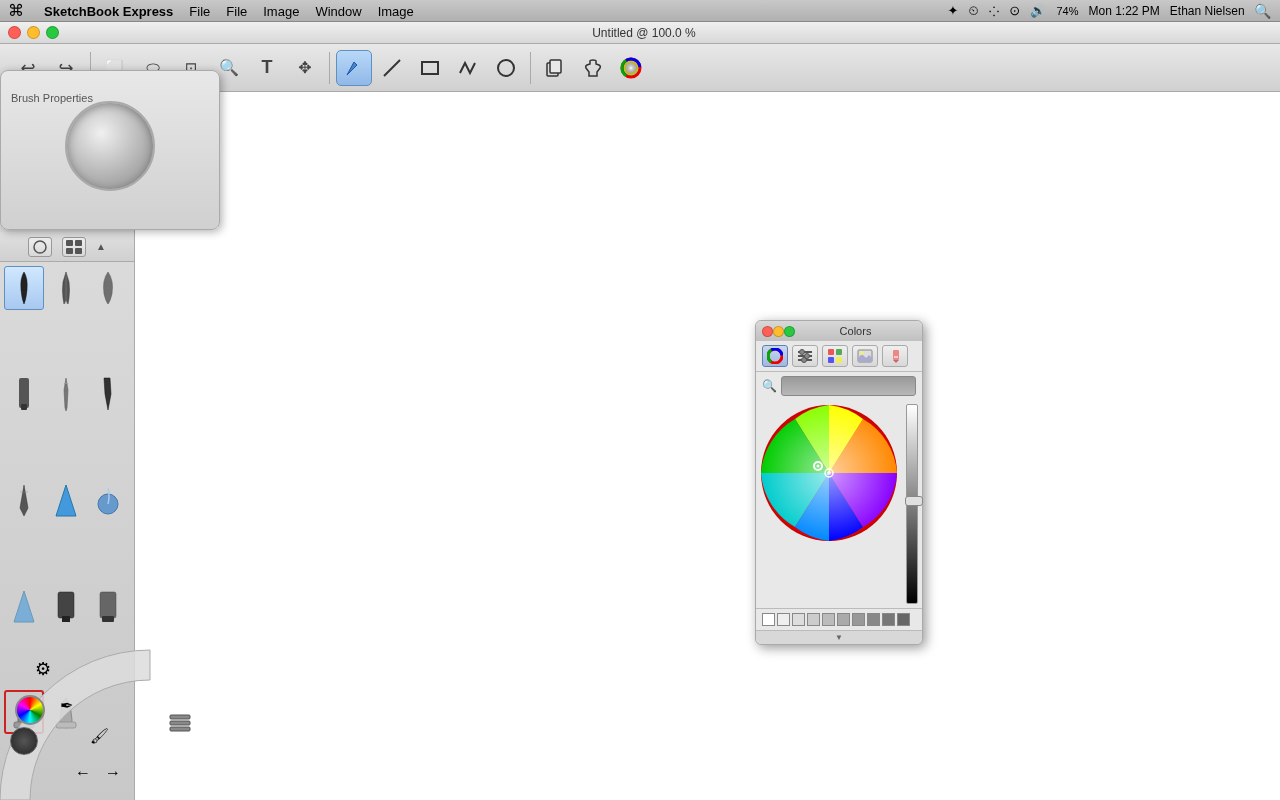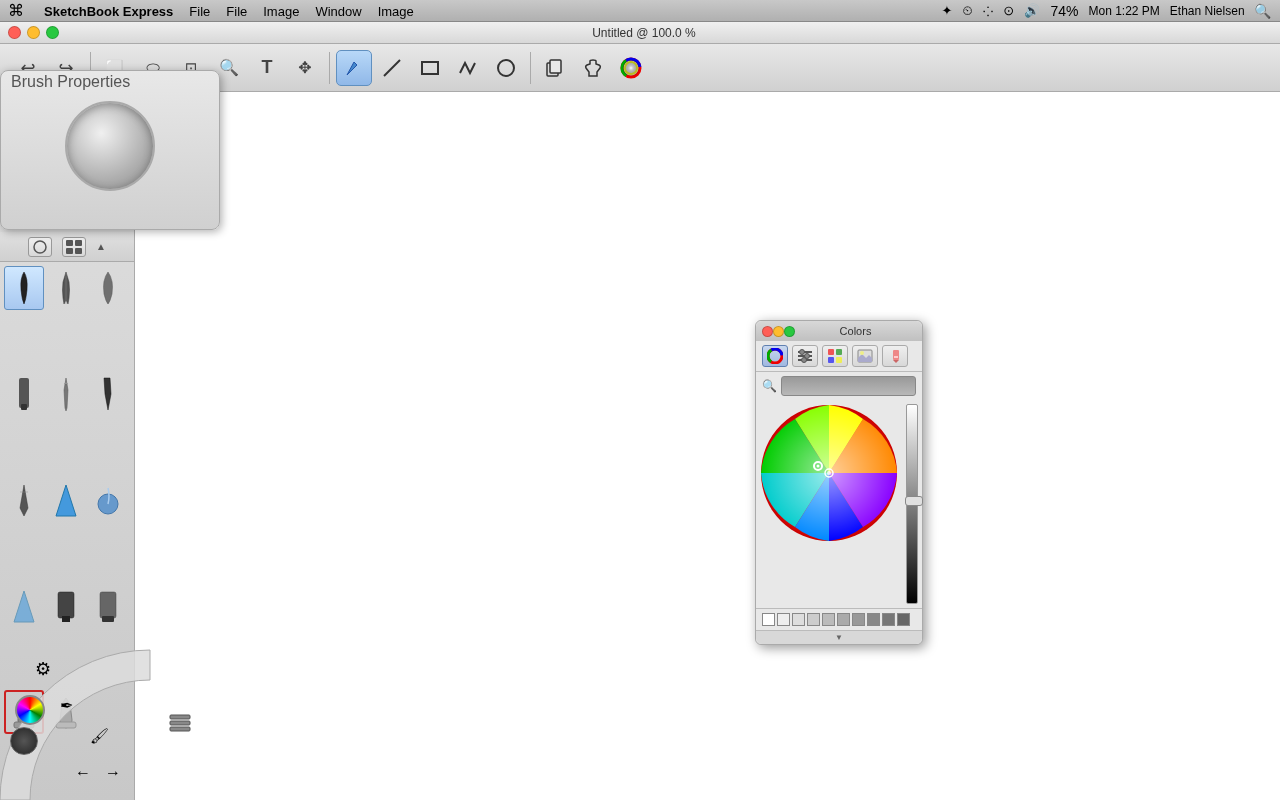--- a/index.html
+++ b/index.html
@@ -148,24 +148,24 @@
       border: 1px solid #aaa;
       border-radius: 8px;
       box-shadow: 2px 2px 8px rgba(0,0,0,0.3);
       z-index: 50;
       display: flex;
       flex-direction: column;
       align-items: center;
       padding-top: 20px;
     }
     .brush-props-title {
-      font-size: 16px;
+      font-size: 11px;
       color: #555;
       position: absolute;
-      top: 2px;
+      top: 21px;
       left: 10px;
     }
     .brush-circle {
       width: 90px;
       height: 90px;
       border-radius: 50%;
       background: radial-gradient(circle at 40% 35%, #f0f0f0, #b0b0b0 60%, #888 100%);
       border: 2px solid #aaa;
       box-shadow: inset 0 2px 8px rgba(0,0,0,0.3);
       margin-top: 10px;
@@ -393,21 +393,21 @@
   <span class="menu-item">File</span>
   <span class="menu-item">Image</span>
   <span class="menu-item">Window</span>
   <span class="menu-item">Image</span>
   <div class="menubar-right">
     <span style="font-size:13px;">✦</span>
     <span style="font-size:13px;">⏲</span>
     <span style="font-size:13px;">⁘</span>
     <span style="font-size:13px;">⊙</span>
     <span style="font-size:13px;">🔊</span>
-    <span style="font-size:14px;">74%</span>
+    <span style="font-size:11px;">74%</span>
     <span style="font-size:12px;">Mon 1:22 PM</span>
     <span style="font-size:12px;">Ethan Nielsen</span>
     <span style="font-size:14px;">🔍</span>
   </div>
 </div>
 
 <div id="titlebar">
   <div class="window-buttons">
     <div class="win-btn win-btn-close"></div>
     <div class="win-btn win-btn-min"></div>

